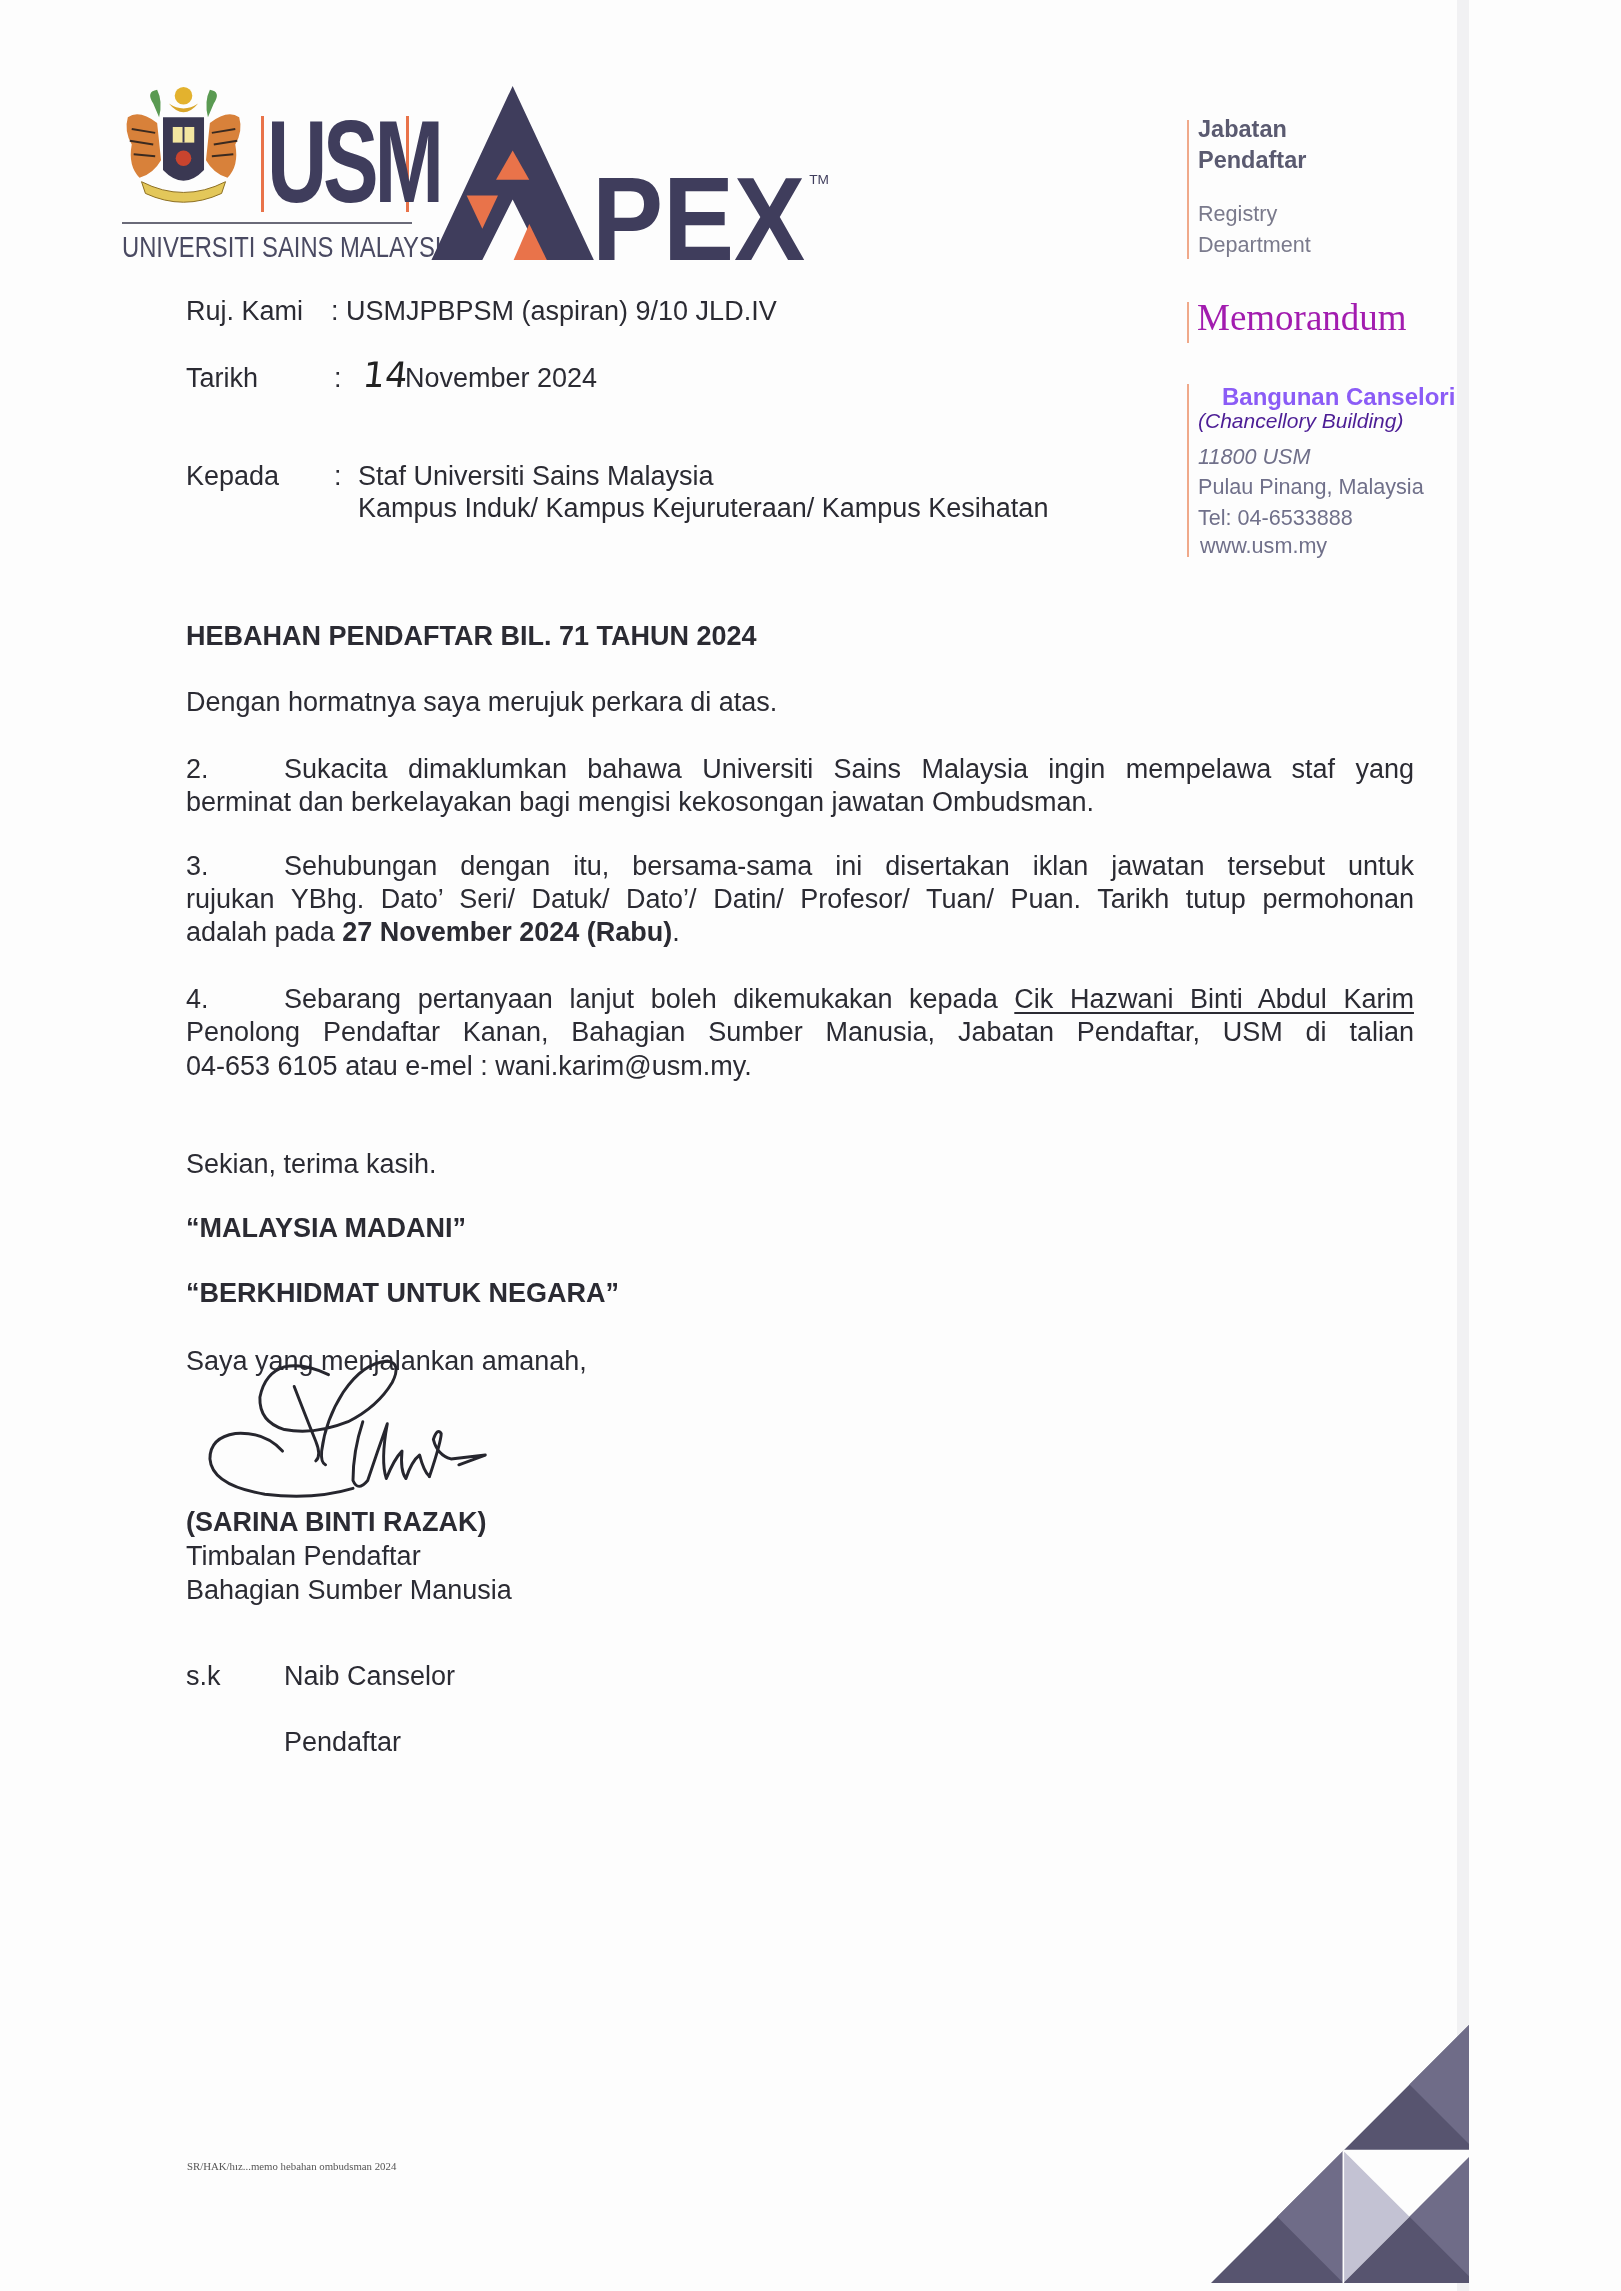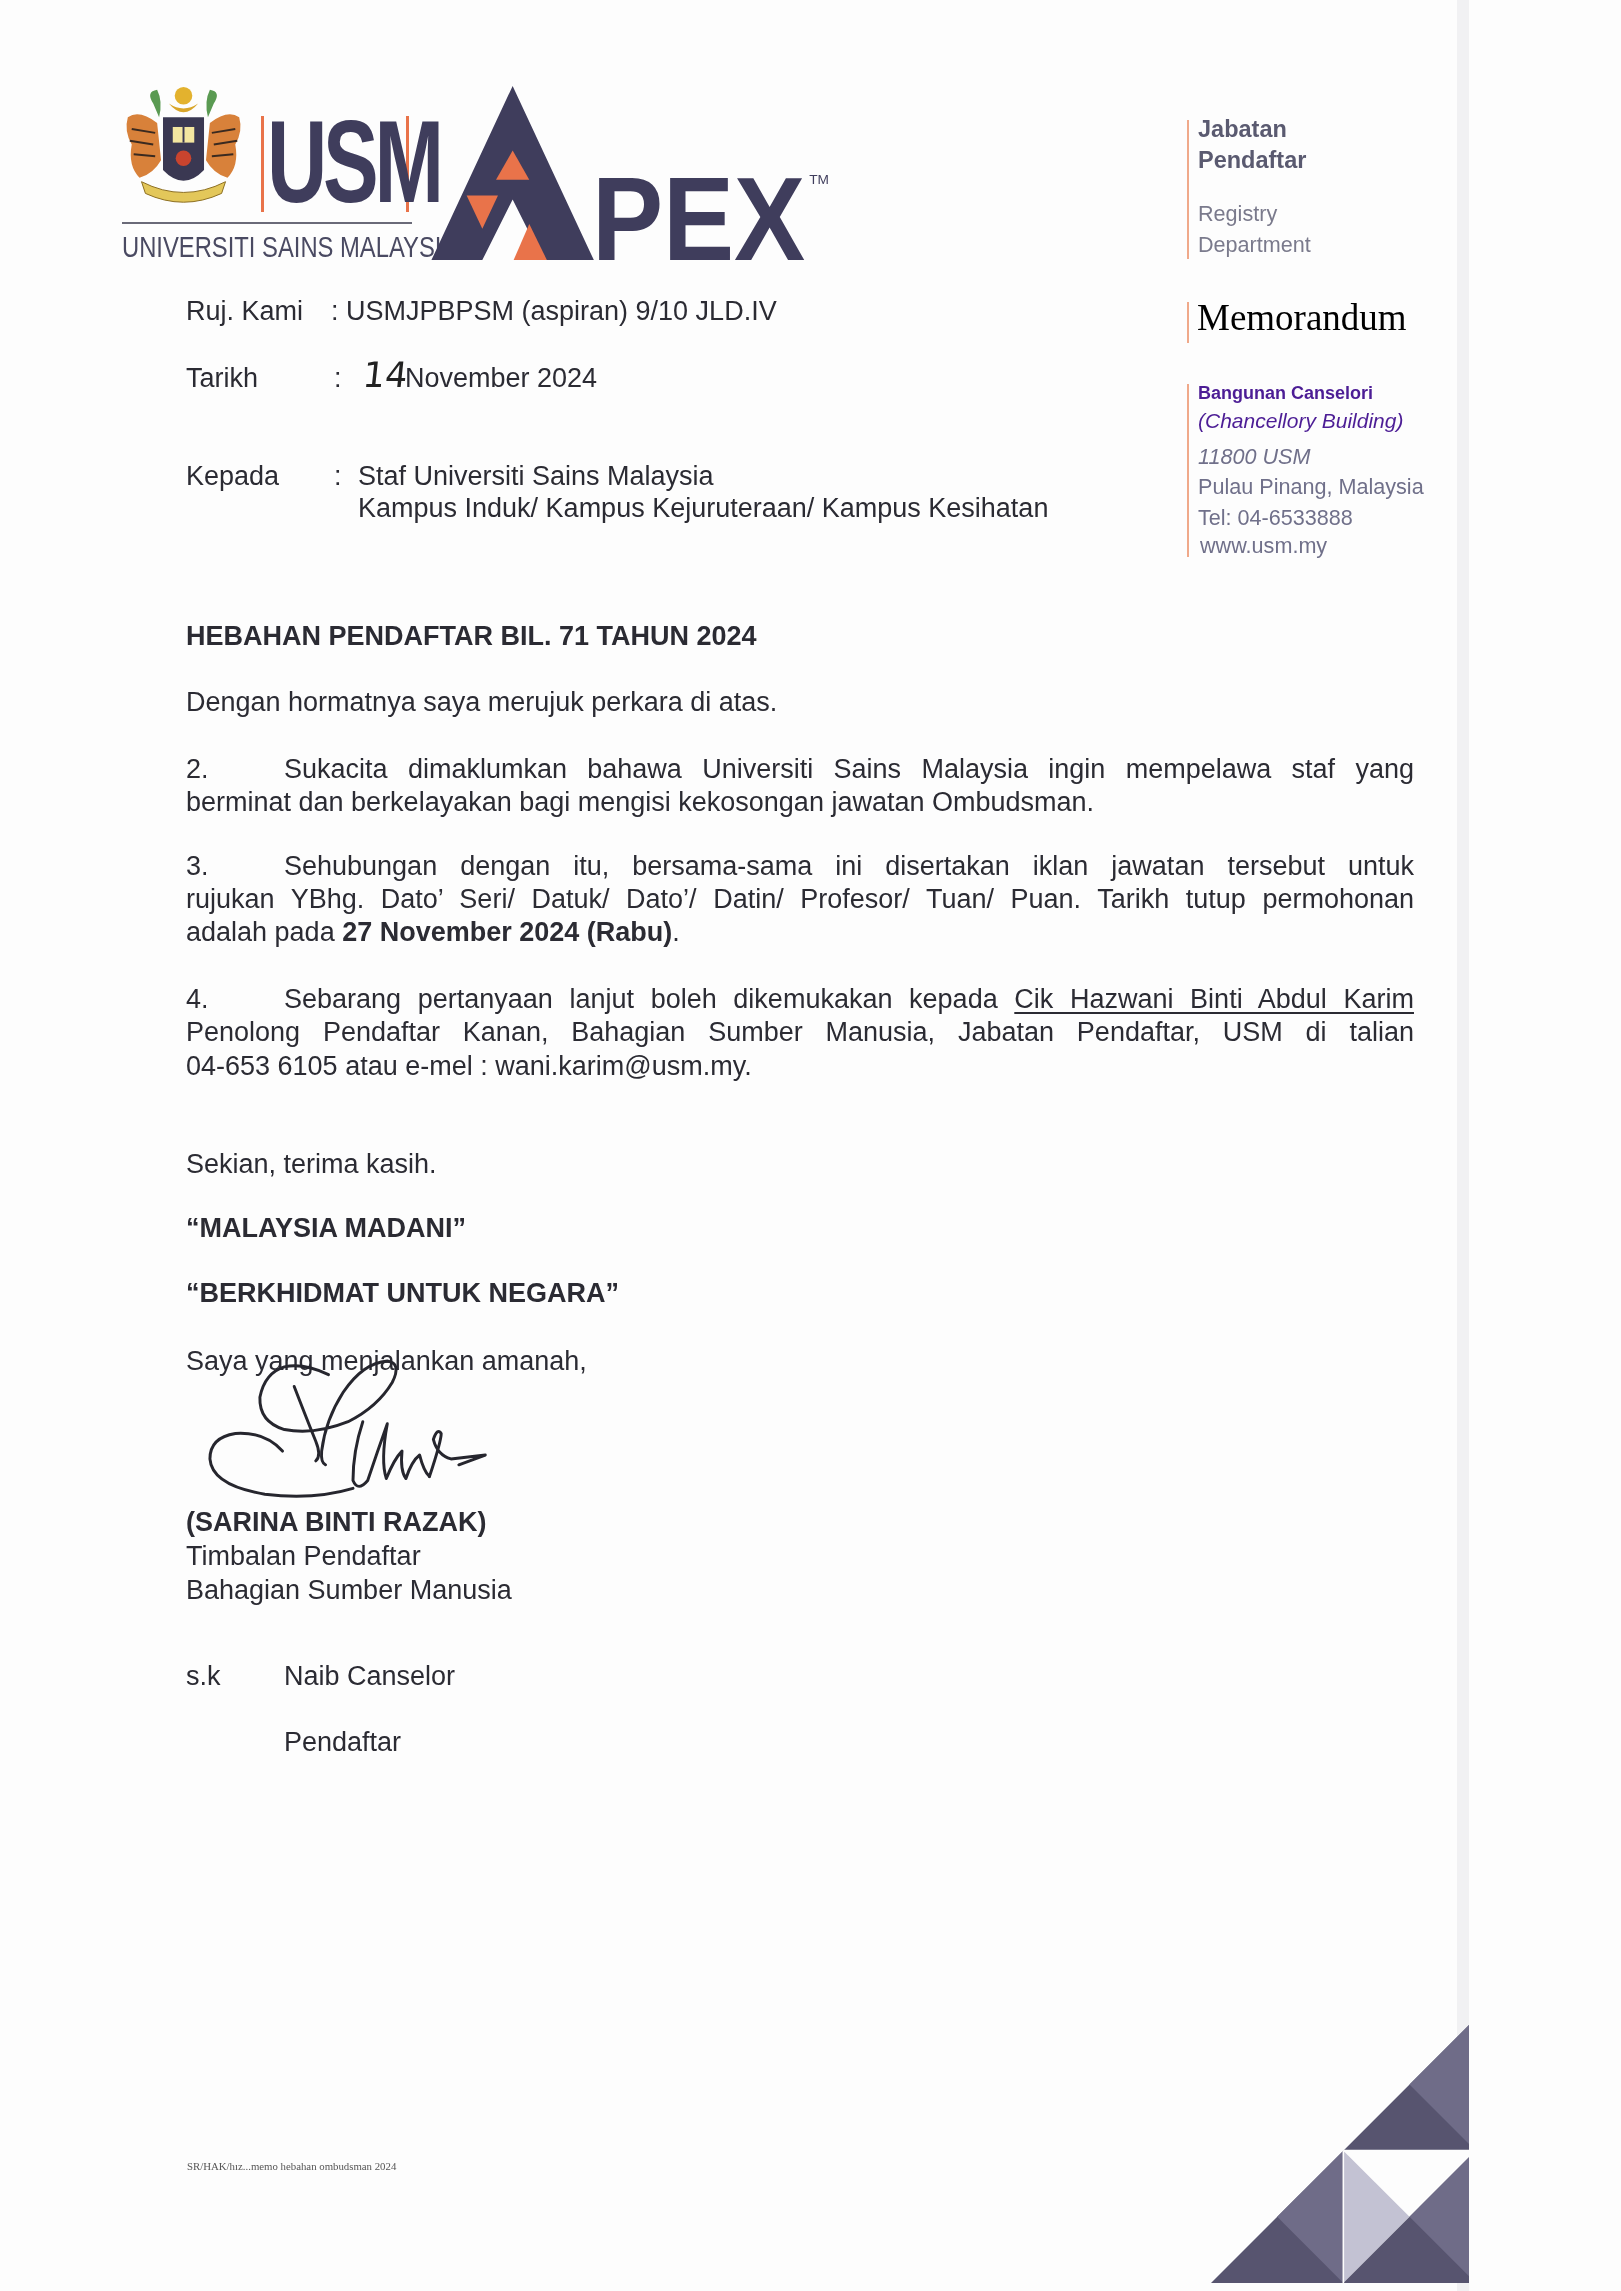--- a/index.html
+++ b/index.html
@@ -12,22 +12,22 @@
   .just { position: absolute; left: 186px; width: 1228px; text-align: justify; text-align-last: justify; white-space: nowrap; }
   .just.last { text-align-last: left; }
   .u { text-decoration: underline; text-underline-offset: 3.9px; }
   .tab { display: inline-block; width: 98px; }
 
   
   .rc-rule { position: absolute; left: 1187px; width: 2px; background: #f0a98a; }
   .rc { position: absolute; left: 1198px; white-space: nowrap; color: #5d5d73; }
   .rc-title { font-weight: bold; font-size: 23.5px; color: #5a5a70; }
   .rc-sub { font-size: 21.6px; color: #7a7a8c; }
-  .rc-memo { font-family: "Liberation Serif", serif; font-size: 37px; color: #000000; }
-  .rc-addr-b { font-weight: bold; font-size: 18px; color: #4c1d95; }
+  .rc-memo { font-family: "Liberation Serif", serif; font-size: 37px; color: #a21caf; }
+  .rc-addr-b { font-weight: bold; font-size: 24px; color: #8b5cf6; margin-left: 24px; }
   .rc-addr-i { font-style: italic; font-size: 21px; color: #4c1d95; }
   .rc-addr { font-size: 21.6px; color: #70708a; }
 
   
   .usm-word { position: absolute; left: 122px; top: 231px; font-family: "Liberation Sans", sans-serif; font-size: 29px;
               color: #4a4a62; transform: scaleX(0.82); transform-origin: left; letter-spacing: 0px; white-space: nowrap; }
   .usm-line { position: absolute; left: 122px; top: 222px; width: 290px; height: 2px; background: #6a6a78; }
   .footer-ref { font-family: "Liberation Serif", serif; font-size: 10.8px; color: #555; }
 </style>
 </head>

